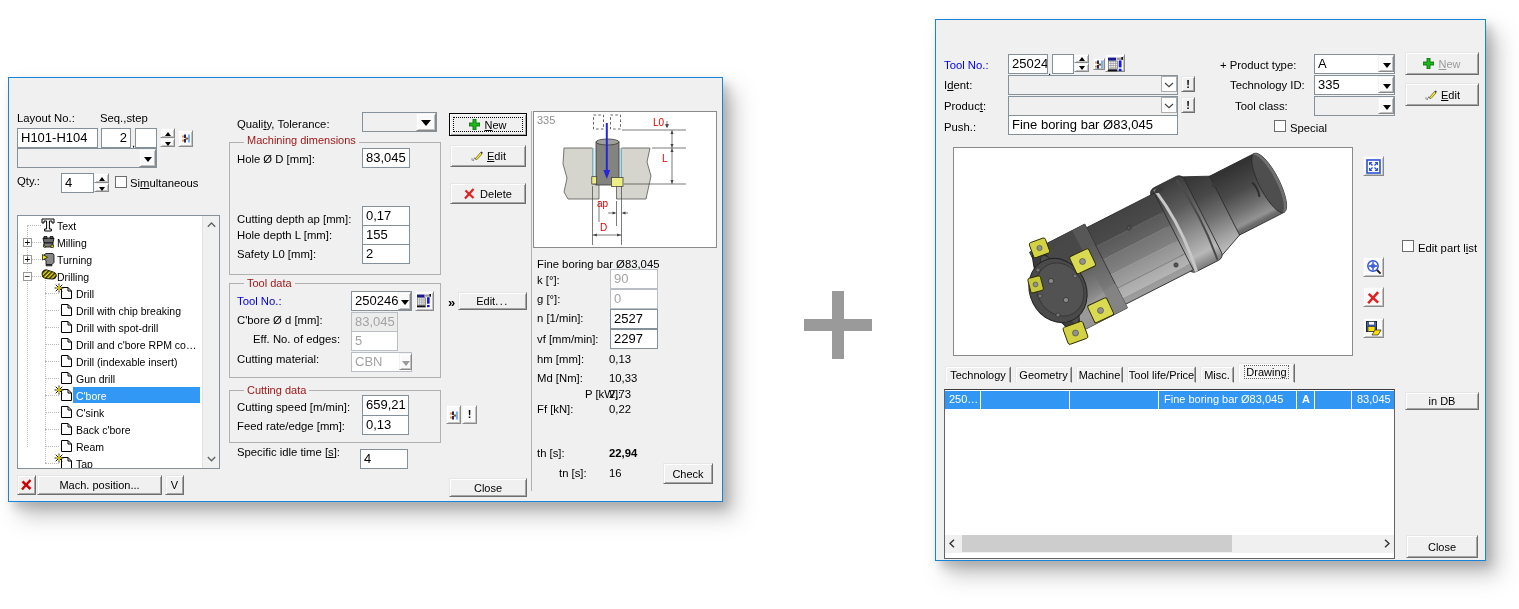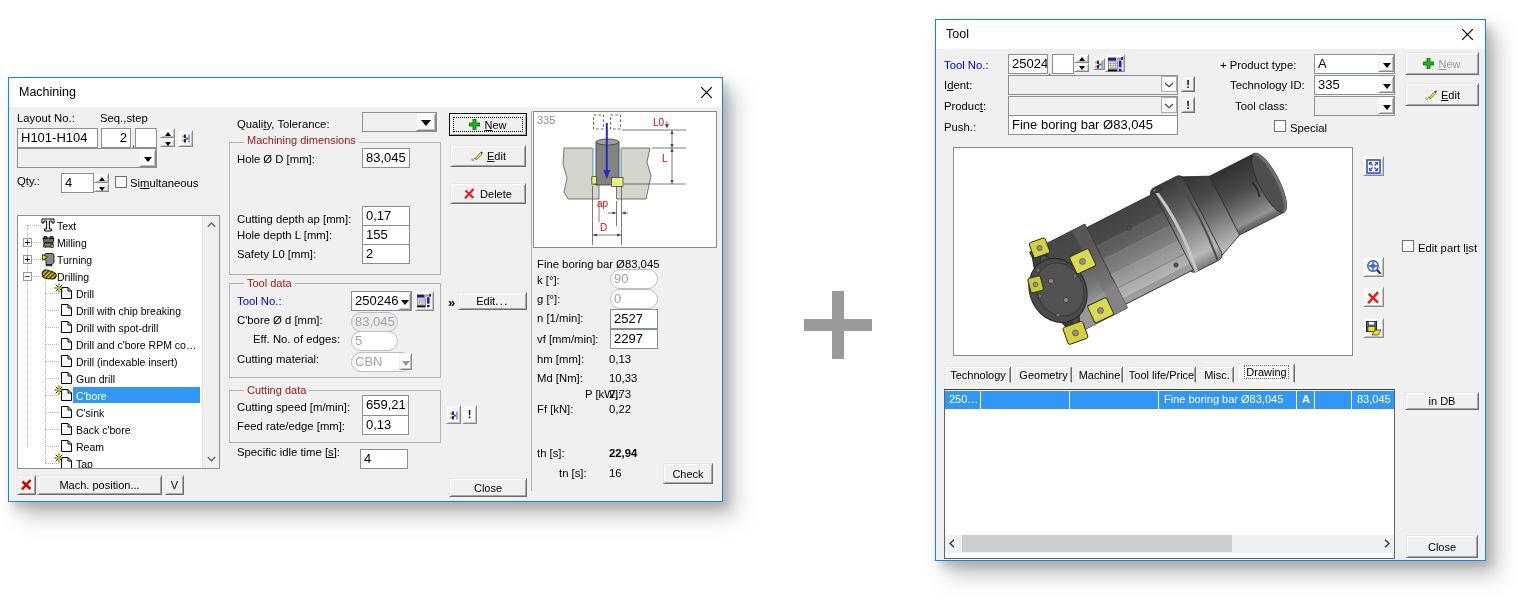--- a/index.html
+++ b/index.html
@@ -6,21 +6,21 @@
 *{box-sizing:border-box;}
 body{font-family:"Liberation Sans",sans-serif;-webkit-font-smoothing:antialiased;}
 .dlg{position:absolute;background:#f0f0f0;border:1px solid #1883d7;
  box-shadow:12px 14px 20px rgba(105,105,105,.38), 5px 6px 9px rgba(105,105,105,.30);}
 .tbar{position:absolute;left:0;top:0;right:0;height:29px;background:#fff;}
 .tbar .cap{position:absolute;left:10px;top:7px;font-size:12.5px;color:#000;}
 .tbar .x{position:absolute;top:8px;width:13px;height:13px;}
 .x svg{display:block}
 .lbl{position:absolute;font-size:11.3px;color:#000;white-space:nowrap;line-height:12px;}
 .edit{position:absolute;background:#fff;border:1px solid #84909a;font-size:13px;line-height:13px;padding:2px 3px 16px 3px;white-space:nowrap;overflow:hidden;}
-.edit.dis{background:#f0f0f0;color:#a3a3a3;border-color:#b9bfc4;border-radius:10px;}
+.edit.dis{background:#f0f0f0;color:#a3a3a3;border-color:#b9bfc4;}
 .grp{position:absolute;border:1px solid #b1b1b1;}
 .glab{position:absolute;font-size:11px;color:#9b1313;background:#f0f0f0;padding:0 3px;white-space:nowrap;}
 .btn{position:absolute;background:#f0f0f0;border:1px solid;border-color:#e6e6e6 #6e6e6e #6e6e6e #e6e6e6;
  box-shadow:inset 1px 1px 0 #ffffff, inset -1px -1px 0 #a6a6a6;
  font-size:11px;color:#000;text-align:center;display:flex;align-items:center;justify-content:center;gap:4px;}
 .btn.def{border:1px solid #000;box-shadow:inset 1px 1px 0 #fff, inset -1px -1px 0 #a6a6a6;}
 .btn.def:after{content:"";position:absolute;left:3px;top:3px;right:3px;bottom:3px;border:1px dotted #000;}
 .cmbtn{position:absolute;background:#fafafa;border:1px solid;border-color:#f2f2f2 #8a8a8a #8a8a8a #f2f2f2;box-shadow:inset 1px 1px 0 #ffffff, inset -1px -1px 0 #c2c2c2;}
 .arr{position:absolute;width:0;height:0;}
 .u{text-decoration:underline;}
@@ -40,28 +40,20 @@
 .cel{position:absolute;top:0;height:18px;font-size:11px;color:#fff;padding:2px 4px 0 4px;border-right:1px solid #fff;white-space:nowrap;overflow:hidden;}
 .tab{position:absolute;background:#f0f0f0;border:1px solid;border-color:#e8e8e8 #6e6e6e transparent #e8e8e8;box-shadow:inset 1px 1px 0 #fff, inset -1px 0 0 #a6a6a6;border-radius:2px 2px 0 0;font-size:11px;text-align:center;padding-top:2px;}
 </style>
 </head>
 <body>
 
 <div style="position:absolute;left:804px;top:319px;width:68px;height:12px;background:#9a9a9a;"></div>
 <div style="position:absolute;left:832px;top:291px;width:12px;height:68px;background:#9a9a9a;"></div>
 
 <div class="dlg" id="dlgL" style="left:8px;top:77px;width:715px;height:425px;">
-  <div class="tbar">
-      <span class="cap">Machining</span>
-    <span class="x" style="right:9px;">
-        <svg width="13" height="13" viewBox="0 0 13 13">
-          <path d="M1.2 1.2 L11.8 11.8 M11.8 1.2 L1.2 11.8" stroke="#000" stroke-width="1.15" fill="none"></path>
-        </svg>
-      </span>
-  </div>
   <div id="Lbody" style="position:absolute;left:0;top:29px;right:0;bottom:0;">
 
     <div class="lbl" style="left:8px;top:5px;">Layout No.:</div>
     <div class="lbl" style="left:91px;top:5px;">Seq.,step</div>
     <div class="edit" style="left:8px;top:21px;width:81px;height:19px;">H101-H104</div>
     <div class="edit" style="left:92px;top:21px;width:30px;height:19px;text-align:right;">2</div>
     <div class="lbl" style="left:123px;top:30px;">,</div>
     <div class="edit" style="left:126px;top:21px;width:22px;height:19px;"></div>
     <div class="spin" style="left:151px;top:21px;width:15px;height:19px;">
       <div class="sb" style="top:0;">
@@ -443,28 +435,20 @@
     <div class="lbl" style="left:600px;top:296px;">0,22</div>
     <div class="lbl" style="left:528px;top:340px;">th [s]:</div>
     <div class="lbl" style="left:600px;top:340px;font-weight:bold;">22,94</div>
     <div class="lbl" style="left:528px;top:360px;padding-left:22px;">tn [s]:</div>
     <div class="lbl" style="left:600px;top:360px;">16</div>
     <div class="btn" style="left:654px;top:356px;width:50px;height:21px;">Check</div>
   </div>
 </div>
 
 <div class="dlg" id="dlgR" style="left:935px;top:19px;width:551px;height:542px;">
-  <div class="tbar">
-      <span class="cap">Tool</span>
-    <span class="x" style="right:11px;">
-        <svg width="13" height="13" viewBox="0 0 13 13">
-          <path d="M1.2 1.2 L11.8 11.8 M11.8 1.2 L1.2 11.8" stroke="#000" stroke-width="1.15" fill="none"></path>
-        </svg>
-      </span>
-  </div>
   <div id="Rbody" style="position:absolute;left:0;top:29px;right:0;bottom:0;">
     <div class="lbl" style="left:8px;top:10px;color:#0000e8;">Tool No.:</div>
     <div class="edit" style="left:72px;top:5px;width:40px;height:18px;">250246</div>
     <div class="lbl" style="left:112px;top:16px;">,</div>
     <div class="edit" style="left:116px;top:5px;width:22px;height:18px;"></div>
     <div class="spin" style="left:138px;top:5px;width:15px;height:18px;">
       <div class="sb" style="top:0;">
           <span class="arr" style="left:4px;top:2px;border-left:3px solid transparent;border-right:3px solid transparent;border-bottom:4px solid #000;"></span>
         </div>
       <div class="sb" style="top:50%;">

